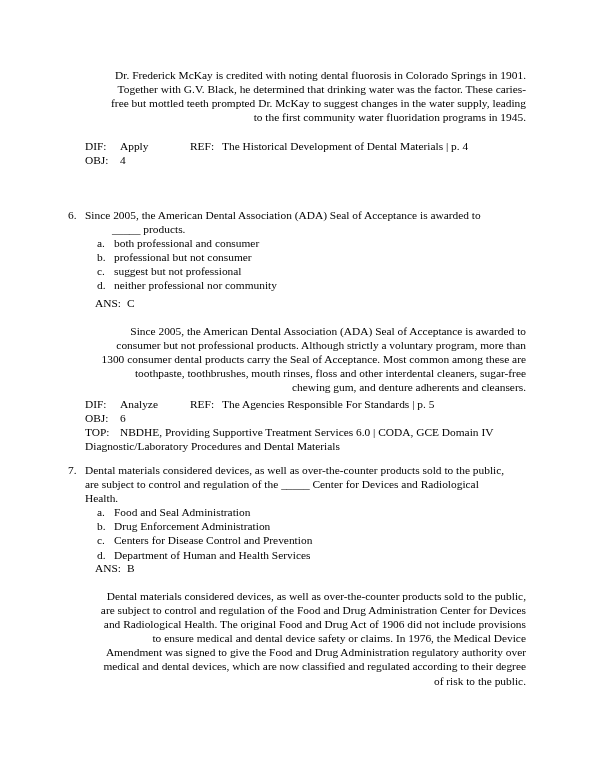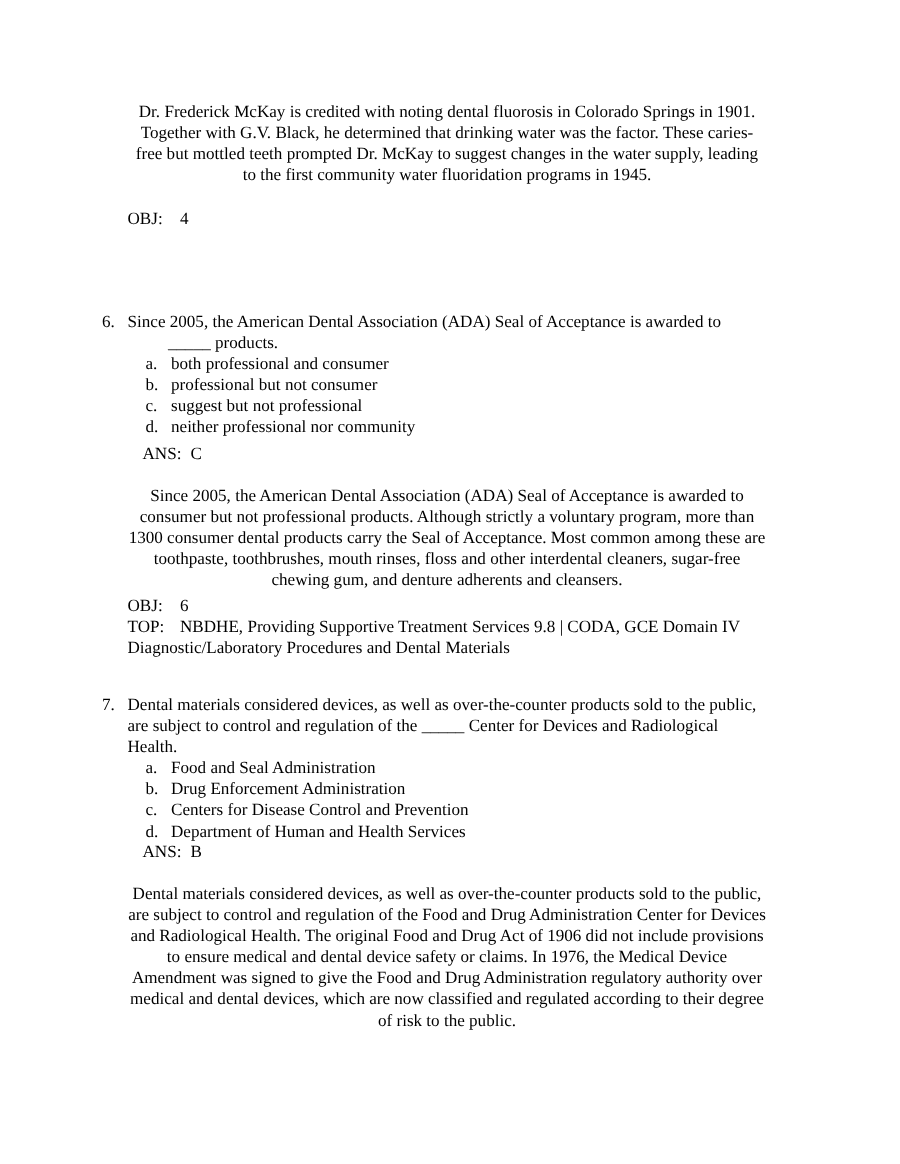--- a/index.html
+++ b/index.html
@@ -20,25 +20,25 @@
     position: absolute;
     left: 0;
     top: 0;
     width: 600px;
     height: 776px;
     background: #ffffff;
   }
   
   .body-col {
     position: absolute;
-    left: 85px;
+    left: 100px;
     width: 426px;
     font-size: 11.4px;
     line-height: 14.1px;
-    text-align: center;
+    text-align: right;
   }
   .para {
     margin: 0;
     font-size: 11.4px;
     line-height: 14.1px;
   }
   
   .q-block {
     position: absolute;
     left: 68px;
@@ -122,20 +122,23 @@
 <body>
 
 <div class="page">
 
   <div class="body-col" style="top:68px;">
     <p class="para">Dr. Frederick McKay is credited with noting dental fluorosis in Colorado Springs in 1901. Together with G.V. Black, he determined that drinking water was the factor. These caries-free but mottled teeth prompted Dr. McKay to suggest changes in the water supply, leading to the first community water fluoridation programs in 1945.</p>
   </div>
 
   <div class="meta" style="top:139px;">
     <span class="meta-line">
+      <span class="lbl-dif">DIF:</span><span class="val-dif">Apply</span><span class="lbl-ref">REF:</span><span>The Historical Development of Dental Materials | p. 4</span>
+    </span>
+    <span class="meta-line">
       <span class="lbl-obj">OBJ:</span><span>4</span>
     </span>
   </div>
 
   <div class="q-block" style="top:208px;">
     <div class="q-row">
       <span class="q-num">6.</span>
       <span class="q-stem"><span>Since 2005, the American Dental Association (ADA) Seal of Acceptance is awarded to</span><br><span class="blank-indent"></span><span class="blank">_____</span><span>&nbsp;</span><span>products.</span></span>
     </div>
     <ul class="opts">
@@ -161,24 +164,27 @@
   <div class="ans" style="top:296px;">
     <span class="ans-lbl">ANS:</span><span>C</span>
   </div>
 
   <div class="body-col" style="top:324px;">
     <p class="para">Since 2005, the American Dental Association (ADA) Seal of Acceptance is awarded to consumer but not professional products. Although strictly a voluntary program, more than 1300 consumer dental products carry the Seal of Acceptance. Most common among these are toothpaste, toothbrushes, mouth rinses, floss and other interdental cleaners, sugar-free chewing gum, and denture adherents and cleansers.</p>
   </div>
 
   <div class="meta" style="top:397px;">
     <span class="meta-line">
+      <span class="lbl-dif">DIF:</span><span class="val-dif">Analyze</span><span class="lbl-ref">REF:</span><span>The Agencies Responsible For Standards | p. 5</span>
+    </span>
+    <span class="meta-line">
       <span class="lbl-obj">OBJ:</span><span>6</span>
     </span>
     <span class="meta-line wrapline">
-      <span class="lbl-top">TOP:</span><span>NBDHE, Providing Supportive Treatment Services 9.8 |  CODA, GCE Domain IV Diagnostic/Laboratory Procedures and Dental Materials</span>
+      <span class="lbl-top">TOP:</span><span>NBDHE, Providing Supportive Treatment Services 6.0 |  CODA, GCE Domain IV Diagnostic/Laboratory Procedures and Dental Materials</span>
     </span>
   </div>
 
   <div class="q-block" style="top:463px;">
     <div class="q-row">
       <span class="q-num">7.</span>
       <span class="q-stem"><span>Dental materials considered devices, as well as over-the-counter products sold to the public, are subject to control and regulation of the</span><span>&nbsp;</span><span class="blank">_____</span><span>&nbsp;</span><span>Center for Devices and Radiological Health.</span></span>
     </div>
     <ul class="opts">
       <li class="opt">

